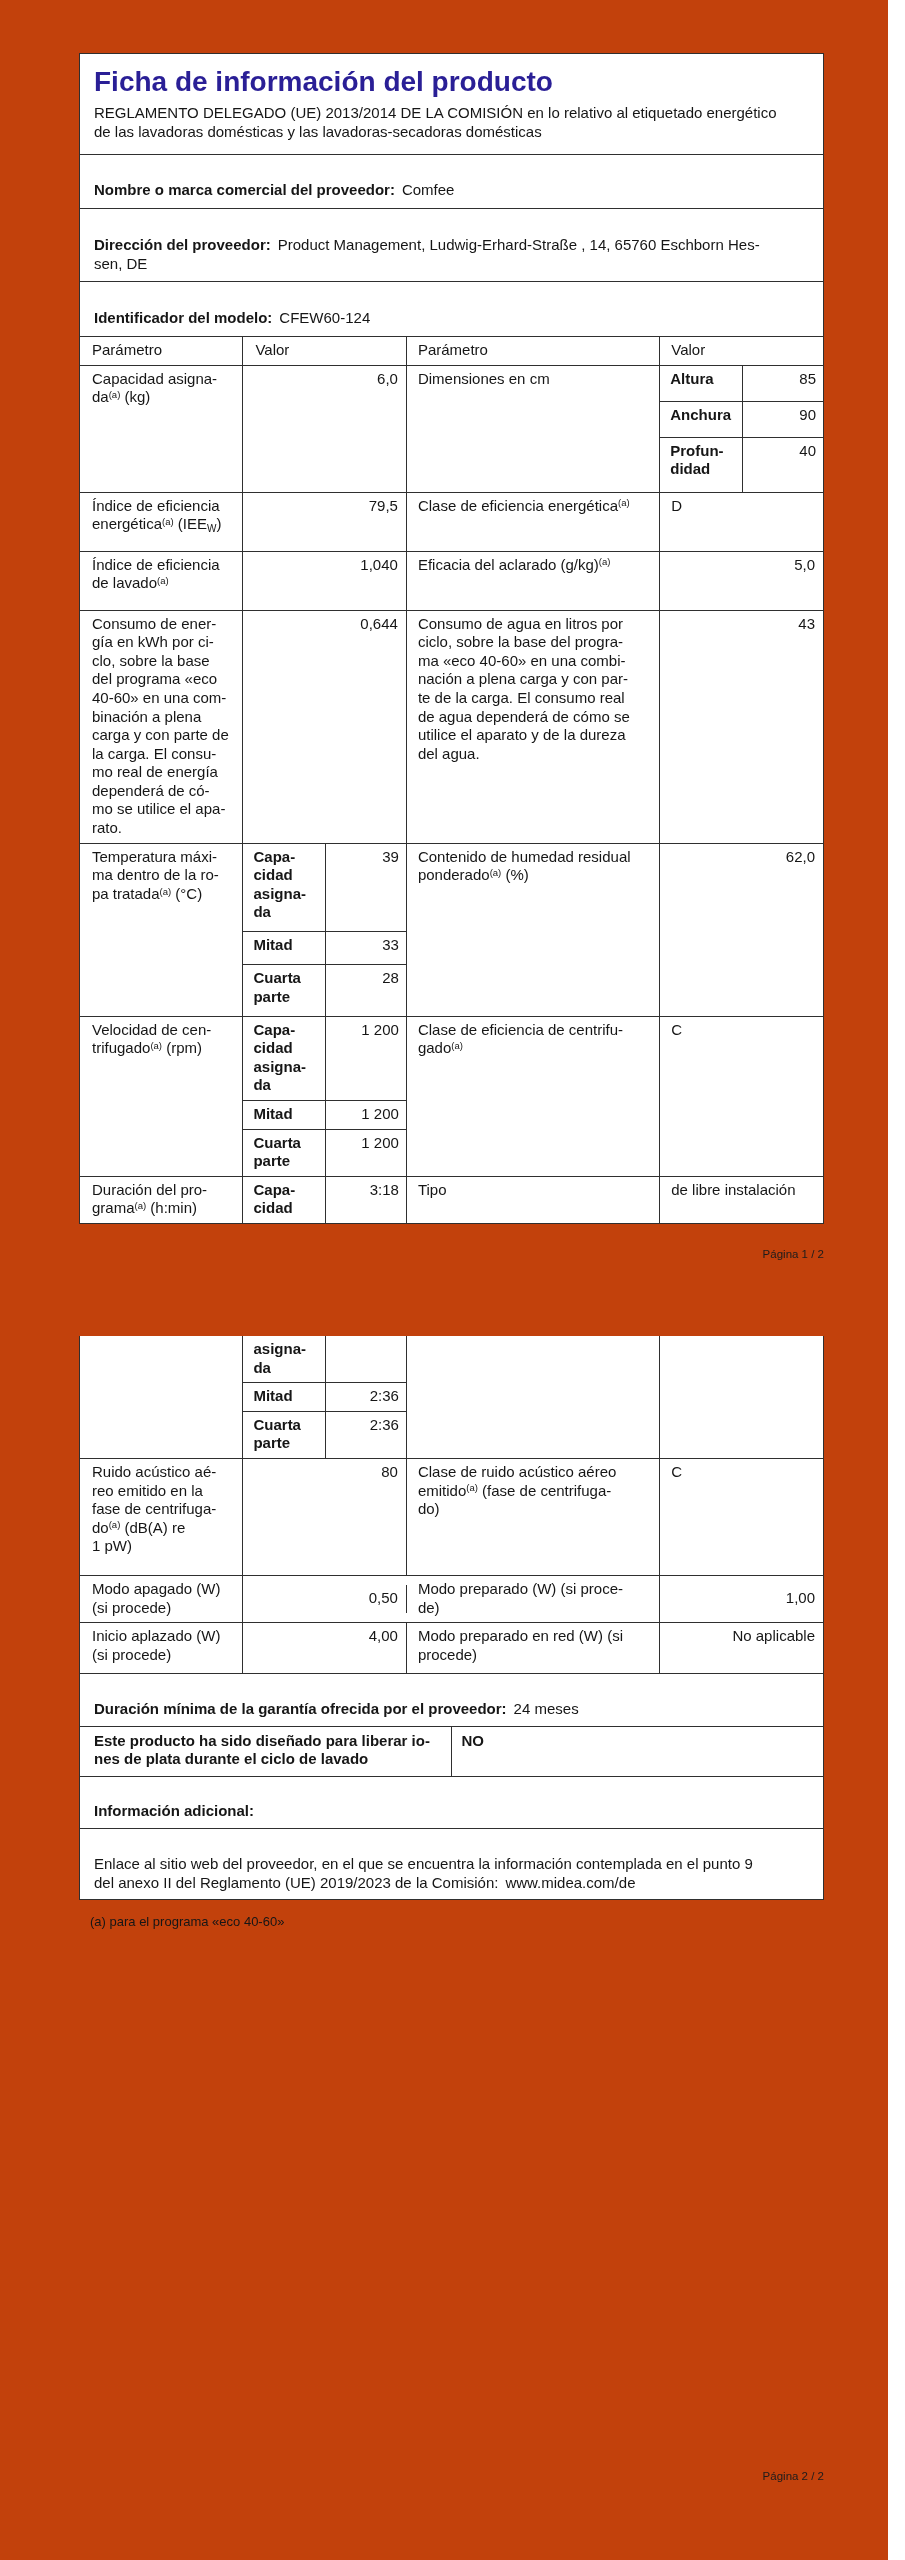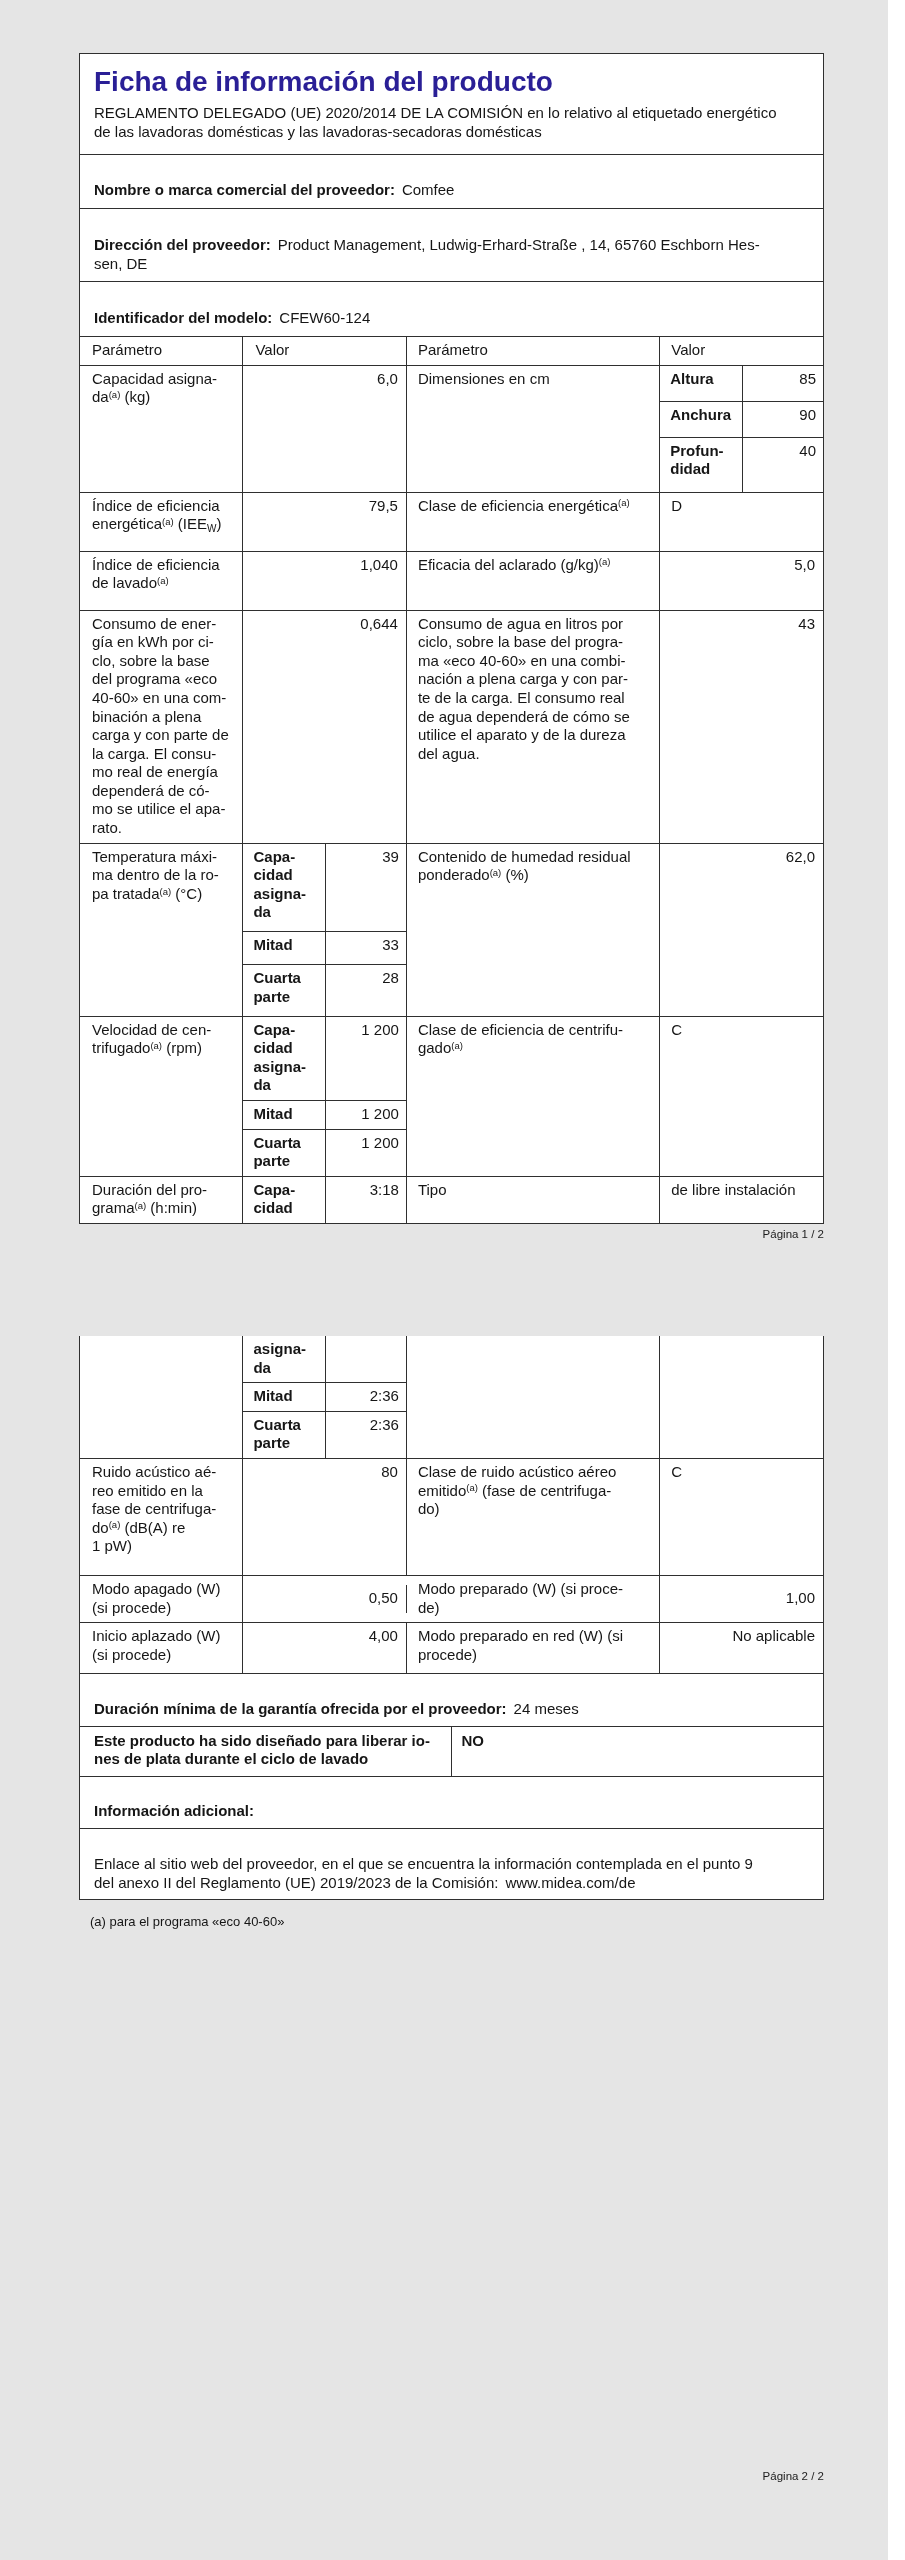--- a/index.html
+++ b/index.html
@@ -3,21 +3,21 @@
 <meta charset="utf-8">
 <style>
   html, body { margin: 0; padding: 0; }
   body {
     width: 905px; height: 2560px;
     background: #ffffff;
     font-family: "Liberation Sans", "DejaVu Sans", sans-serif;
     color: #161616;
     font-size: 15px;
   }
-  .canvas { position: relative; width: 888px; height: 2560px; background: #e5e5e5; overflow: hidden; }
+  .canvas { position: relative; width: 888px; height: 2560px; background: #c2410c; overflow: hidden; }
 
   .p1wrap { position: absolute; top: 53px; left: 79px; width: 745px; }
   .p2wrap { position: absolute; top: 1336px; left: 79px; width: 745px; }
 
   .box { border: 1px solid #2f2f2f; box-sizing: border-box; background: #fff; }
   .box > div { border-top: 1px solid #2f2f2f; }
   .box > div:first-child { border-top: none; }
   .box2 { border-top: none; }
 
   .titleblock { padding: 0; }
@@ -59,35 +59,35 @@
   .mh56  { min-height: 56px; }
 
   .sup { font-size: 9.5px; position: relative; top: -0.45em; }
   .subscr { font-size: 10px; position: relative; top: 0.25em; }
 
   .fullrow { padding: 7px 14px; line-height: 1.25; white-space: pre-line; }
   .r13 { display: flex; align-items: stretch; }
   .r13l { flex: 0 0 50%; box-sizing: border-box; border-right: 1px solid #2f2f2f; padding: 5px 8px 6px 14px; font-weight: bold; line-height: 1.25; white-space: pre-line; }
   .r13r { flex: 1 1 auto; box-sizing: border-box; padding: 5px 8px 6px 10px; font-weight: bold; line-height: 1.25; }
 
-  .pfoot { margin-top: 4px; text-align: right; font-size: 11.5px; color: #1c1c1c; }
+  .pfoot { margin-top: 24px; text-align: right; font-size: 11.5px; color: #1c1c1c; }
   .pfoot2 { position: absolute; top: 2470px; left: 79px; width: 745px; text-align: right; font-size: 11.5px; color: #1c1c1c; }
   .footnote { margin-top: 14px; margin-left: 11px; font-size: 13px; color: #161616; }
 </style>
 </head>
 <body>
 
 <div class="canvas">
 
   <div class="p1wrap">
     <div class="box">
 
       <div class="titleblock">
         <div class="title">Ficha de información del producto</div>
-        <div class="reg">REGLAMENTO DELEGADO (UE) 2020/2014 DE LA COMISIÓN en lo relativo al etiquetado energético
+        <div class="reg">REGLAMENTO DELEGADO (UE) 2013/2014 DE LA COMISIÓN en lo relativo al etiquetado energético
 de las lavadoras domésticas y las lavadoras-secadoras domésticas</div>
       </div>
 
       <div class="metarow">
         <span class="b">Nombre o marca comercial del proveedor:</span><span class="mv">Comfee</span>
       </div>
 
       <div class="metarow">
         <span class="b">Dirección del proveedor:</span><span class="mv">Product Management, Ludwig-Erhard-Straße , 14, 65760 Eschborn Hes-
 sen, DE</span>

